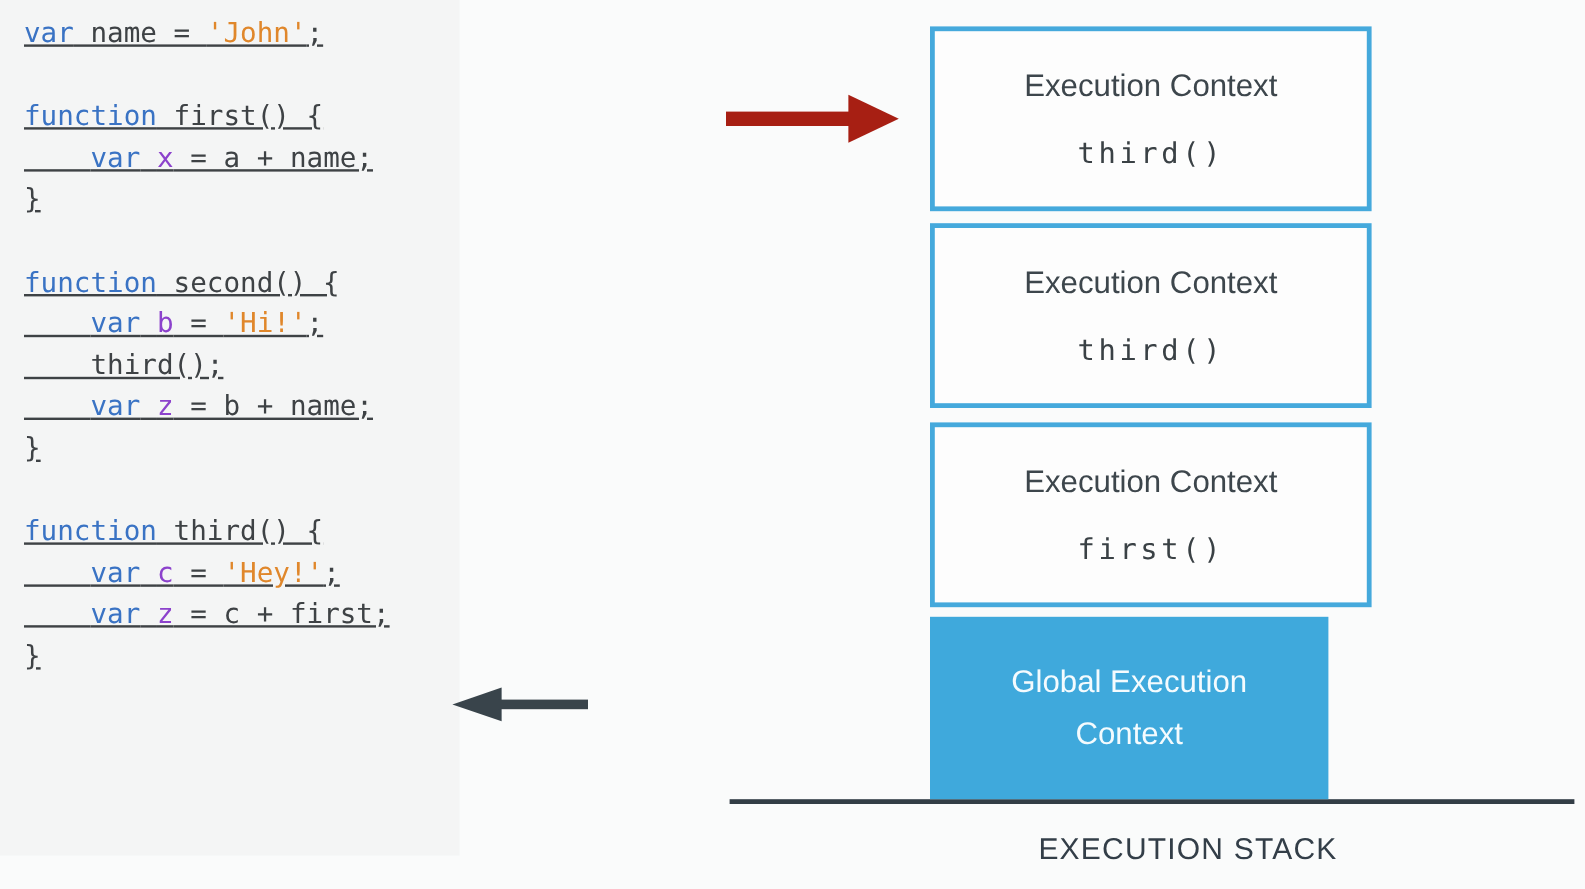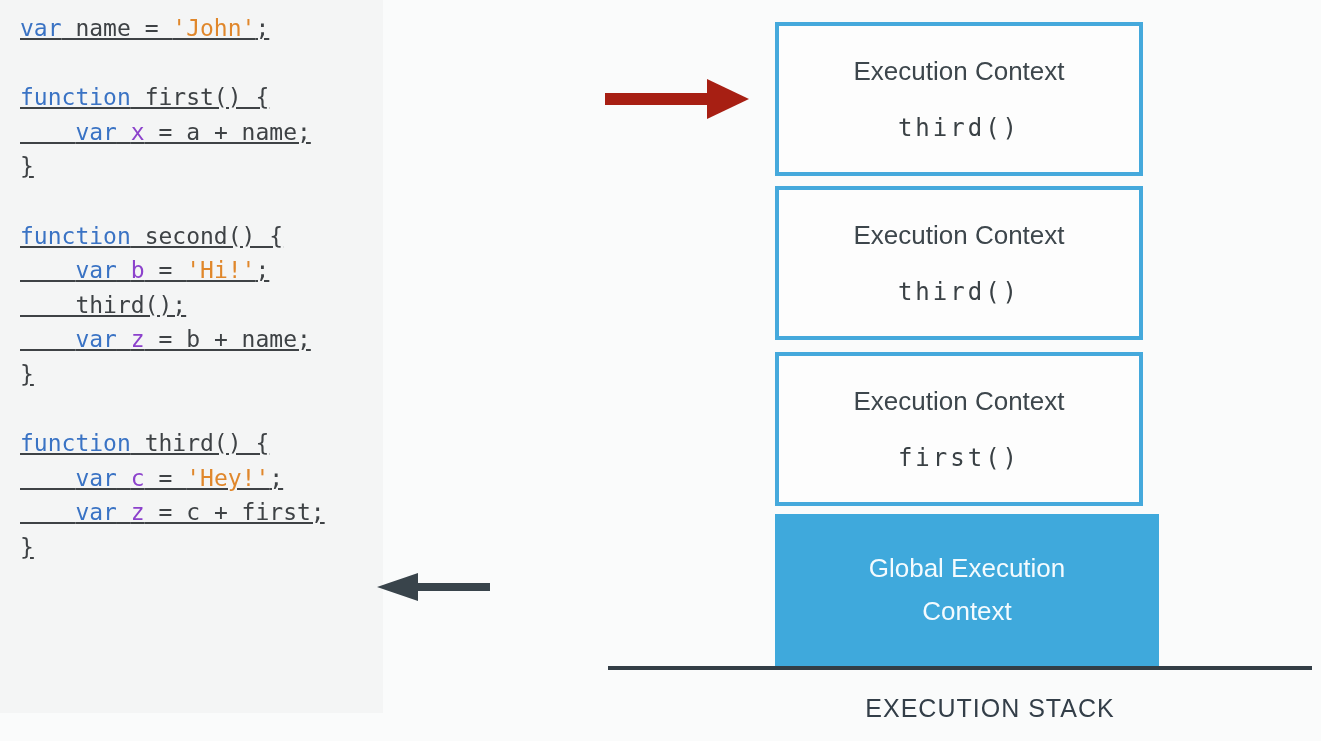--- a/index.html
+++ b/index.html
@@ -26,21 +26,21 @@
     background:#fdfdfd;border:4px solid #45a9dc;
     display:flex;flex-direction:column;align-items:center;justify-content:center;
     gap:27px;z-index:2;
   }
   .frame-title{font-size:26px;color:#3d464c;}
   .frame-func{
     font-family:"DejaVu Sans Mono","Liberation Mono",monospace;
     font-size:24px;letter-spacing:3px;color:#3a4145;
   }
   .global-frame{
-    position:absolute;left:775px;top:514px;width:384px;height:152px;
+    position:absolute;left:775px;top:514px;width:332px;height:152px;
     background:#3fa9dc;display:flex;flex-direction:column;align-items:center;
     justify-content:center;z-index:2;
   }
   .global-line{font-size:26px;line-height:43px;color:#f4fbfe;text-align:center;}
   
   .baseline{position:absolute;left:608px;top:666px;width:704px;height:4px;background:#333e46;z-index:1;}
   .stack-caption{
     position:absolute;left:640px;top:694px;width:700px;text-align:center;
     font-size:25px;letter-spacing:1px;color:#333e48;
   }

